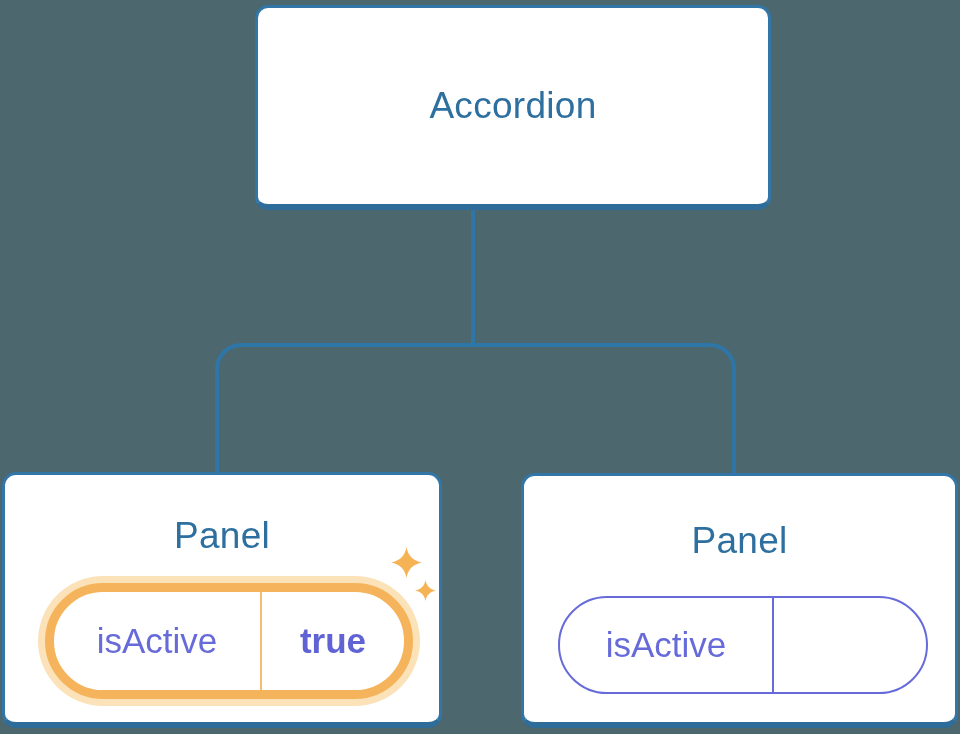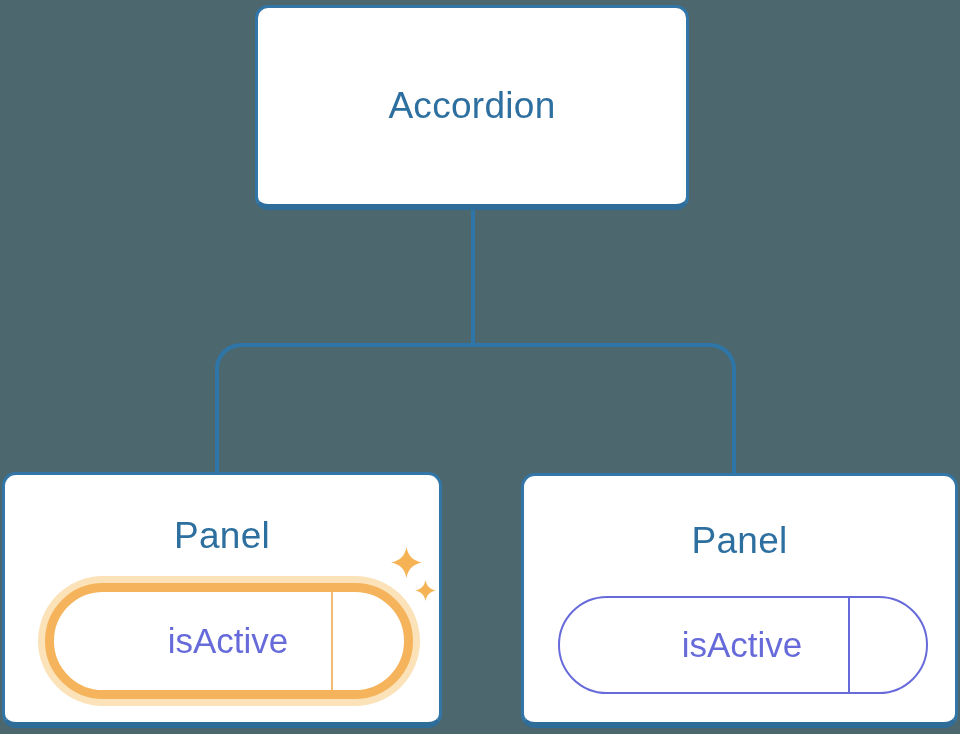--- a/index.html
+++ b/index.html
@@ -36,21 +36,21 @@
   .node {
     position: absolute;
     box-sizing: border-box;
     background: #FFFFFF;
     border: 3px solid #3276A7;
     border-bottom: 6px solid #2E6C99;
     border-radius: 13px;
   }
   .node-accordion {
     left: 255px; top: 5px;
-    width: 434px; height: 205px;
+    width: 516px; height: 205px;
     display: flex; align-items: center; justify-content: center;
   }
   .node-title {
     color: #2D6F9F;
     font-size: 37px;
     font-weight: 500;
     letter-spacing: 0.3px;
   }
   .node-panel-left  { left: 2px;   top: 472px; width: 440px; height: 256px; border-radius: 14px; }
   .node-panel-right { left: 521px; top: 473px; width: 437px; height: 255px; border-radius: 14px; }
@@ -68,21 +68,20 @@
 
   
   .pill {
     position: absolute;
     box-sizing: border-box;
     background: #FFFFFF;
     border-radius: 999px;
     display: flex;
     align-items: stretch;
     overflow: hidden;
-    justify-content: center;
   }
   .pill-active {
     left: 40px; top: 108px;
     width: 368px; height: 116px;
     border: 9px solid #F5B45C;
     box-shadow: 0 0 0 7px #FBE2B8;
   }
   .pill-inactive {
     left: 34px; top: 120px;
     width: 370px; height: 98px;
@@ -118,20 +117,21 @@
   <div class="node node-accordion">
     <div class="node-title">Accordion</div>
   </div>
 
   <div class="node node-panel-left">
     <div class="panel-title t-left">Panel</div>
 
     <div class="pill pill-active">
       <div class="pill-cell cell-key">isActive</div>
       <div class="pill-divider divider-orange"></div>
+      <div class="pill-cell cell-value bold">true</div>
     </div>
 
     <svg class="sparkle sparkle-large" viewBox="0 0 24 24" aria-hidden="true">
       <path d="M12 0C13.3 6.9 17.1 10.7 24 12C17.1 13.3 13.3 17.1 12 24C10.7 17.1 6.9 13.3 0 12C6.9 10.7 10.7 6.9 12 0Z"></path>
     </svg>
     <svg class="sparkle sparkle-small" viewBox="0 0 24 24" aria-hidden="true">
       <path d="M12 0C13.3 6.9 17.1 10.7 24 12C17.1 13.3 13.3 17.1 12 24C10.7 17.1 6.9 13.3 0 12C6.9 10.7 10.7 6.9 12 0Z"></path>
     </svg>
   </div>
 

